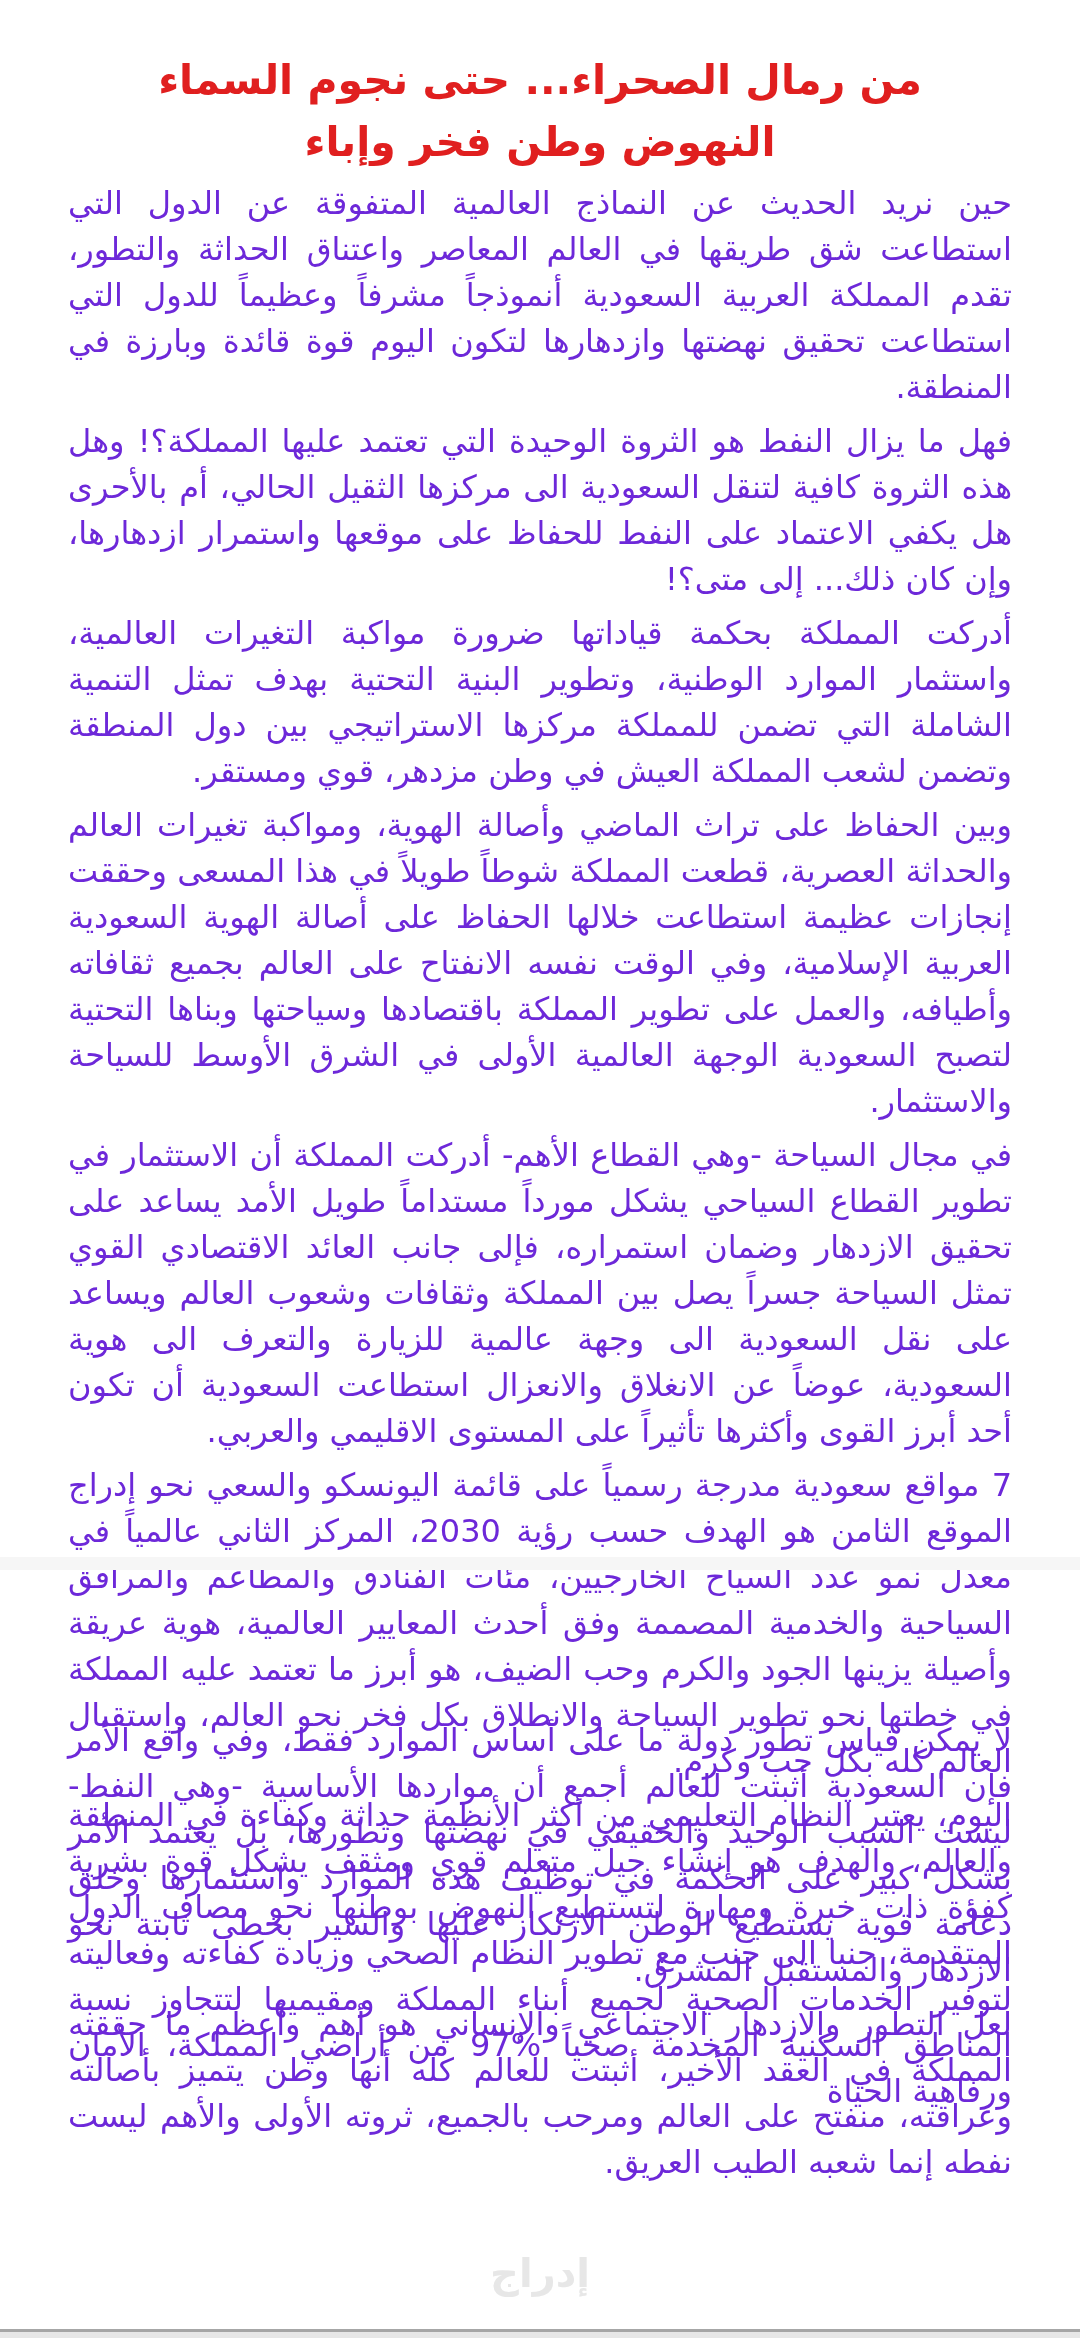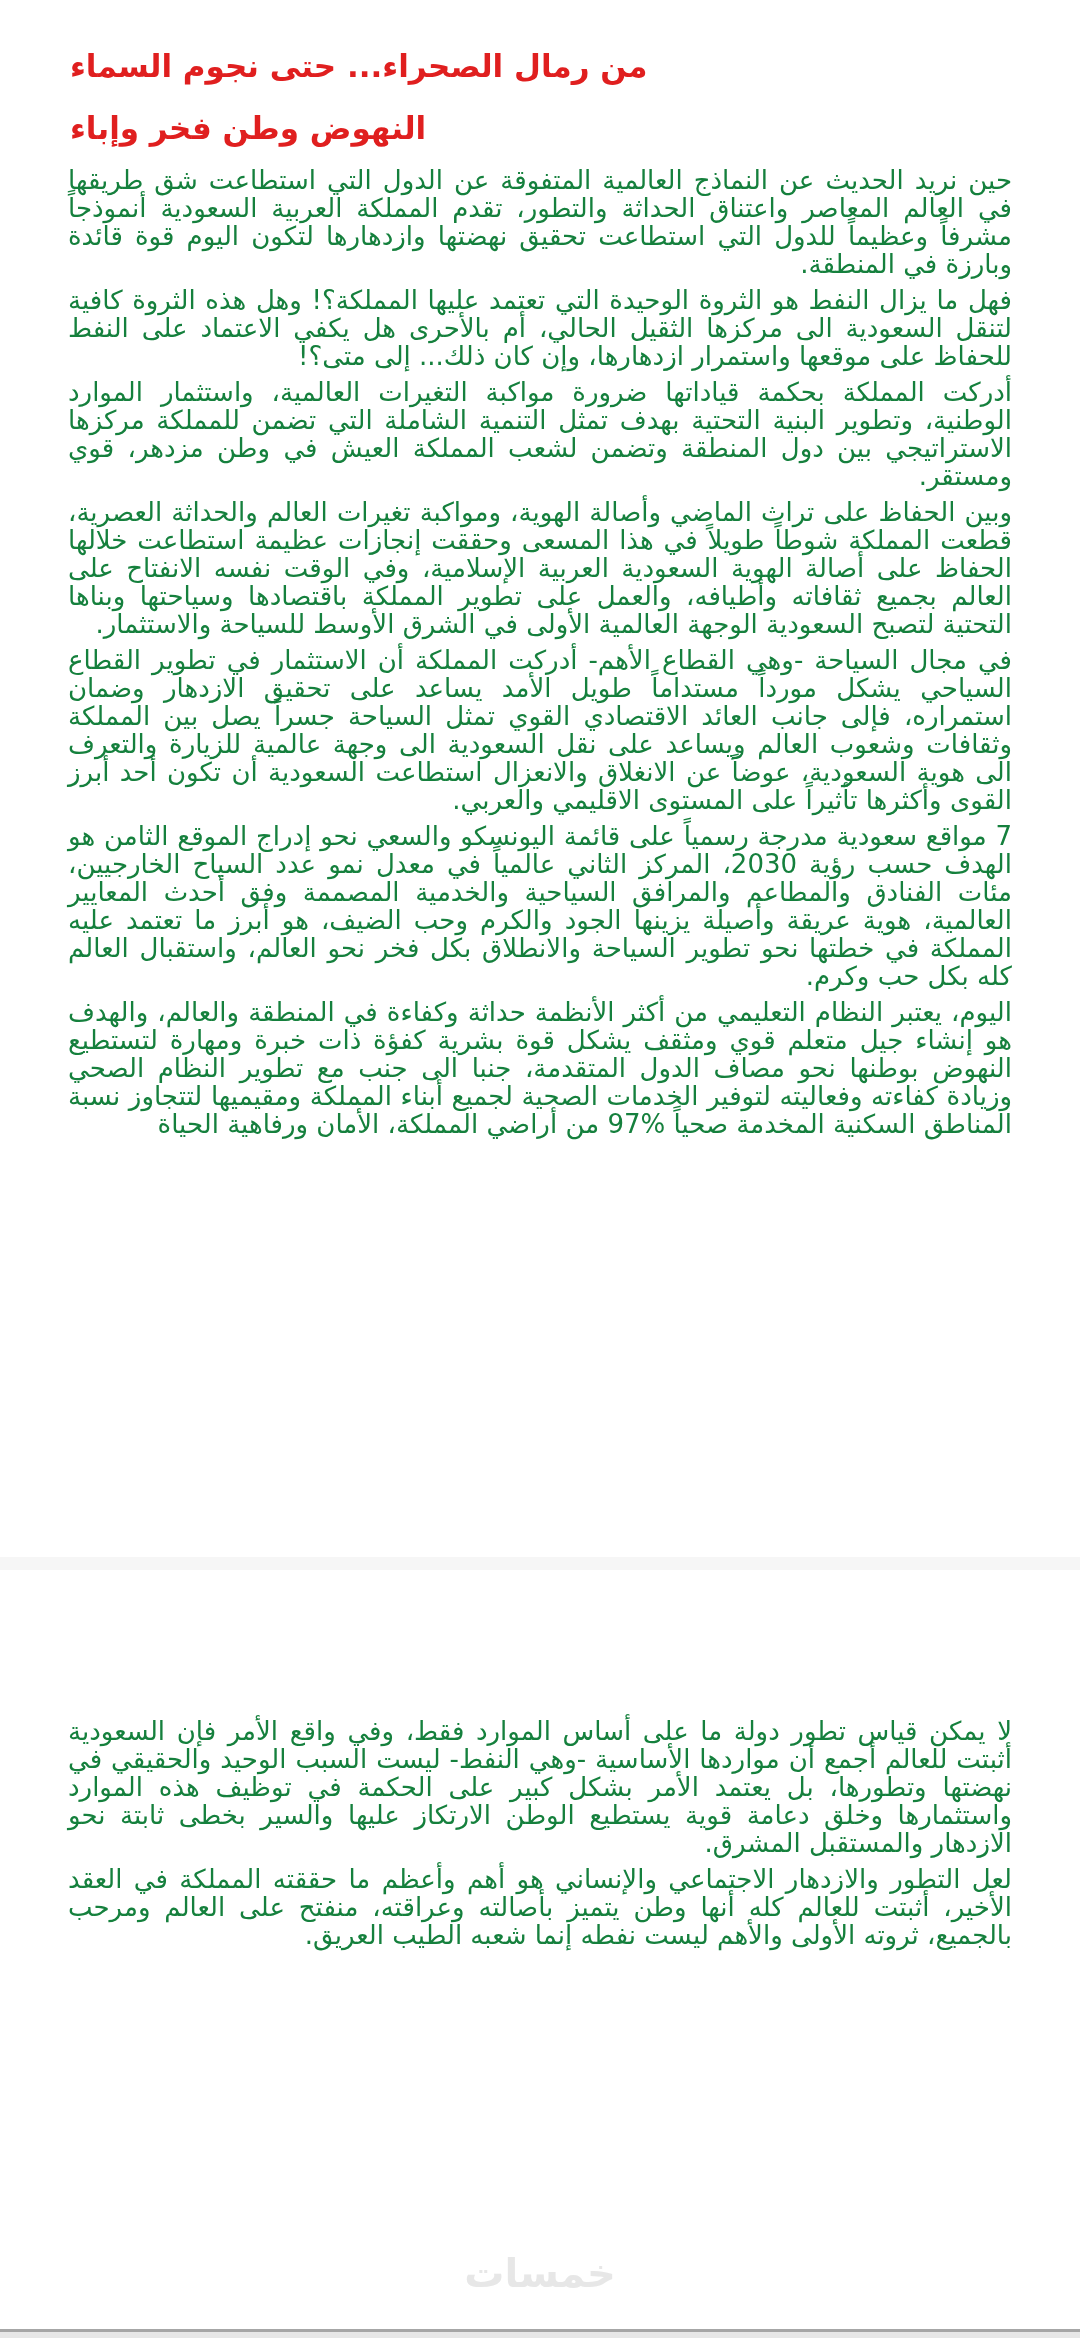--- a/index.html
+++ b/index.html
@@ -20,31 +20,31 @@
     left: 0;
     width: 1080px;
     padding: 0 68px;
     box-sizing: border-box;
     direction: rtl;
   }
   .page1 { top: 0; padding-top: 44px; }
   .page2 { top: 1717px; }
   .title, .subtitle {
     color: #e01f1f;
-    text-align: left;
+    text-align: center;
     font-weight: bold;
-    font-size: 31px;
+    font-size: 41px;
     line-height: 40px;
-    margin: 2px;
+    margin: 16px;
   }
   .subtitle { margin-top: 22px; }
   .para {
-    font-size: 26px;
-    line-height: 28px;
-    color: #15803d;
+    font-size: 32px;
+    line-height: 46px;
+    color: #6d28d9;
     text-align: justify;
     margin: 0 0 8px 0;
   }
   .page1 .para.first { margin-top: 18px; }
   .page-break {
     position: absolute;
     top: 1557px;
     left: 0;
     width: 1080px;
     height: 13px;
@@ -90,17 +90,17 @@
     <p class="para">اليوم، يعتبر النظام التعليمي من أكثر الأنظمة حداثة وكفاءة في المنطقة والعالم، والهدف هو إنشاء جيل متعلم قوي ومثقف يشكل قوة بشرية كفؤة ذات خبرة ومهارة لتستطيع النهوض بوطنها نحو مصاف الدول المتقدمة، جنبا الى جنب مع تطوير النظام الصحي وزيادة كفاءته وفعاليته لتوفير الخدمات الصحية لجميع أبناء المملكة ومقيميها لتتجاوز نسبة المناطق السكنية المخدمة صحياً %97 من أراضي المملكة، الأمان ورفاهية الحياة</p>
   </section>
 
   <div class="page-break"></div>
 
   <section class="page page2">
     <p class="para">لا يمكن قياس تطور دولة ما على أساس الموارد فقط، وفي واقع الأمر فإن السعودية أثبتت للعالم أجمع أن مواردها الأساسية -وهي النفط- ليست السبب الوحيد والحقيقي في نهضتها وتطورها، بل يعتمد الأمر بشكل كبير على الحكمة في توظيف هذه الموارد واستثمارها وخلق دعامة قوية يستطيع الوطن الارتكاز عليها والسير بخطى ثابتة نحو الازدهار والمستقبل المشرق.</p>
     <p class="para">لعل التطور والازدهار الاجتماعي والإنساني هو أهم وأعظم ما حققته المملكة في العقد الأخير، أثبتت للعالم كله أنها وطن يتميز بأصالته وعراقته، منفتح على العالم ومرحب بالجميع، ثروته الأولى والأهم ليست نفطه إنما شعبه الطيب العريق.</p>
   </section>
 
-  <div class="watermark">خمسات</div>
+  <div class="watermark">إدراج</div>
 
   <div class="bottom-bar"></div>
 
 </div>
 
 </body></html>

